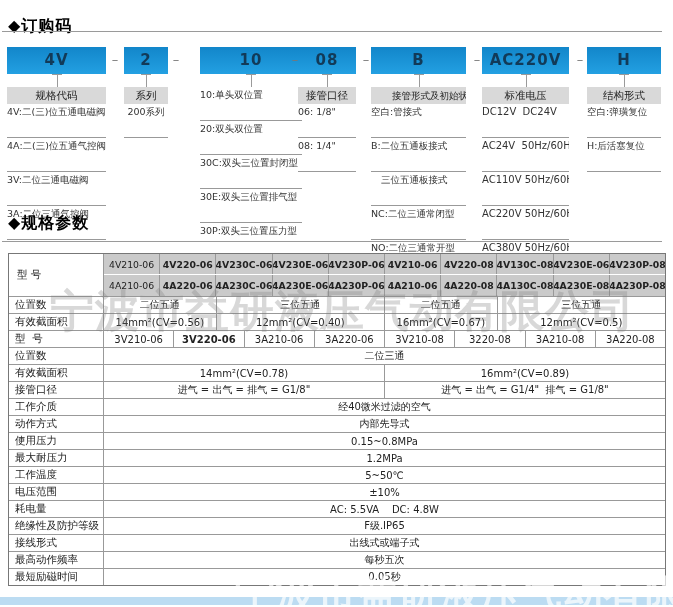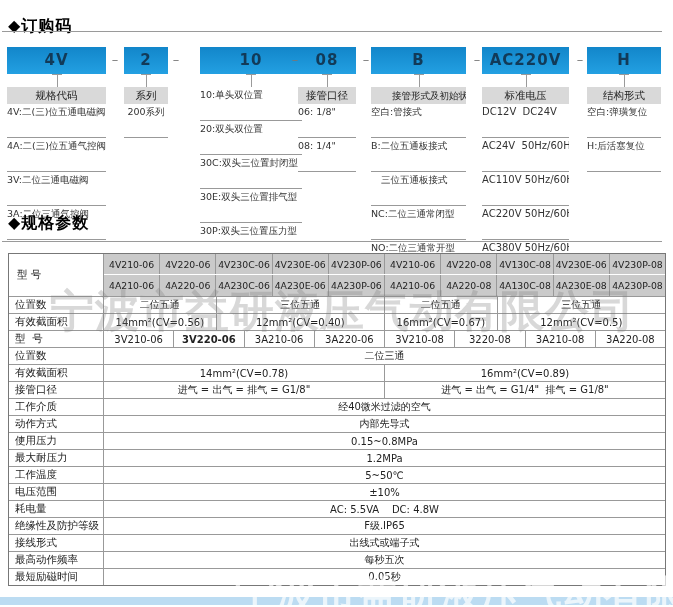--- a/index.html
+++ b/index.html
@@ -33,21 +33,21 @@
   .oc-dash { position:absolute; top:52px; width:12px; text-align:center; color:#777; font-size:13px; }
 
   
   .spec-table { position:absolute; left:8px; top:253px; width:656px; border:1px solid #777; background:#fff; }
   .hdr-block { display:flex; height:42px; }
   .hdr-label { width:95px; box-sizing:border-box; border-right:1px solid #999; display:flex; align-items:center; padding-left:8px; font-size:10.5px; }
   .hdr-grid { flex:1; display:flex; flex-direction:column; }
   .hdr-row { display:flex; height:31px; box-sizing:border-box; }
   .hdr-row1 { border-bottom:1px solid #fff; }
   .hc { flex:1; background:#cacaca; display:flex; align-items:center; justify-content:center; font-size:9.3px; color:#222; overflow:hidden; white-space:pre; }
-  .hc + .hc { border-left:1px solid #999; }
+  .hc + .hc { border-left:1px solid #999;font-weight:bold; }
   .tr { display:flex; height:17px; box-sizing:border-box; border-top:1px solid #999; }
   .tl { width:95px; box-sizing:border-box; border-right:1px solid #999; display:flex; align-items:center; padding-left:6px; font-size:10.5px; white-space:pre; overflow:hidden; }
   .tvals { flex:1; display:flex; }
   .tv { display:flex; align-items:center; justify-content:center; font-size:10px; color:#222; white-space:pre; overflow:hidden; }
   .tv + .tv { border-left:1px solid #999; }
 
   .wm { position:absolute; font-weight:bold; white-space:nowrap; pointer-events:none; z-index:5; }
   .wm1 { left:50px; top:282px; font-size:44px; color:rgba(125,125,125,0.30); letter-spacing:1px; }
   .wm2 { left:235px; top:566px; font-size:40px; color:rgba(255,255,255,0.70); letter-spacing:1px; }
 

